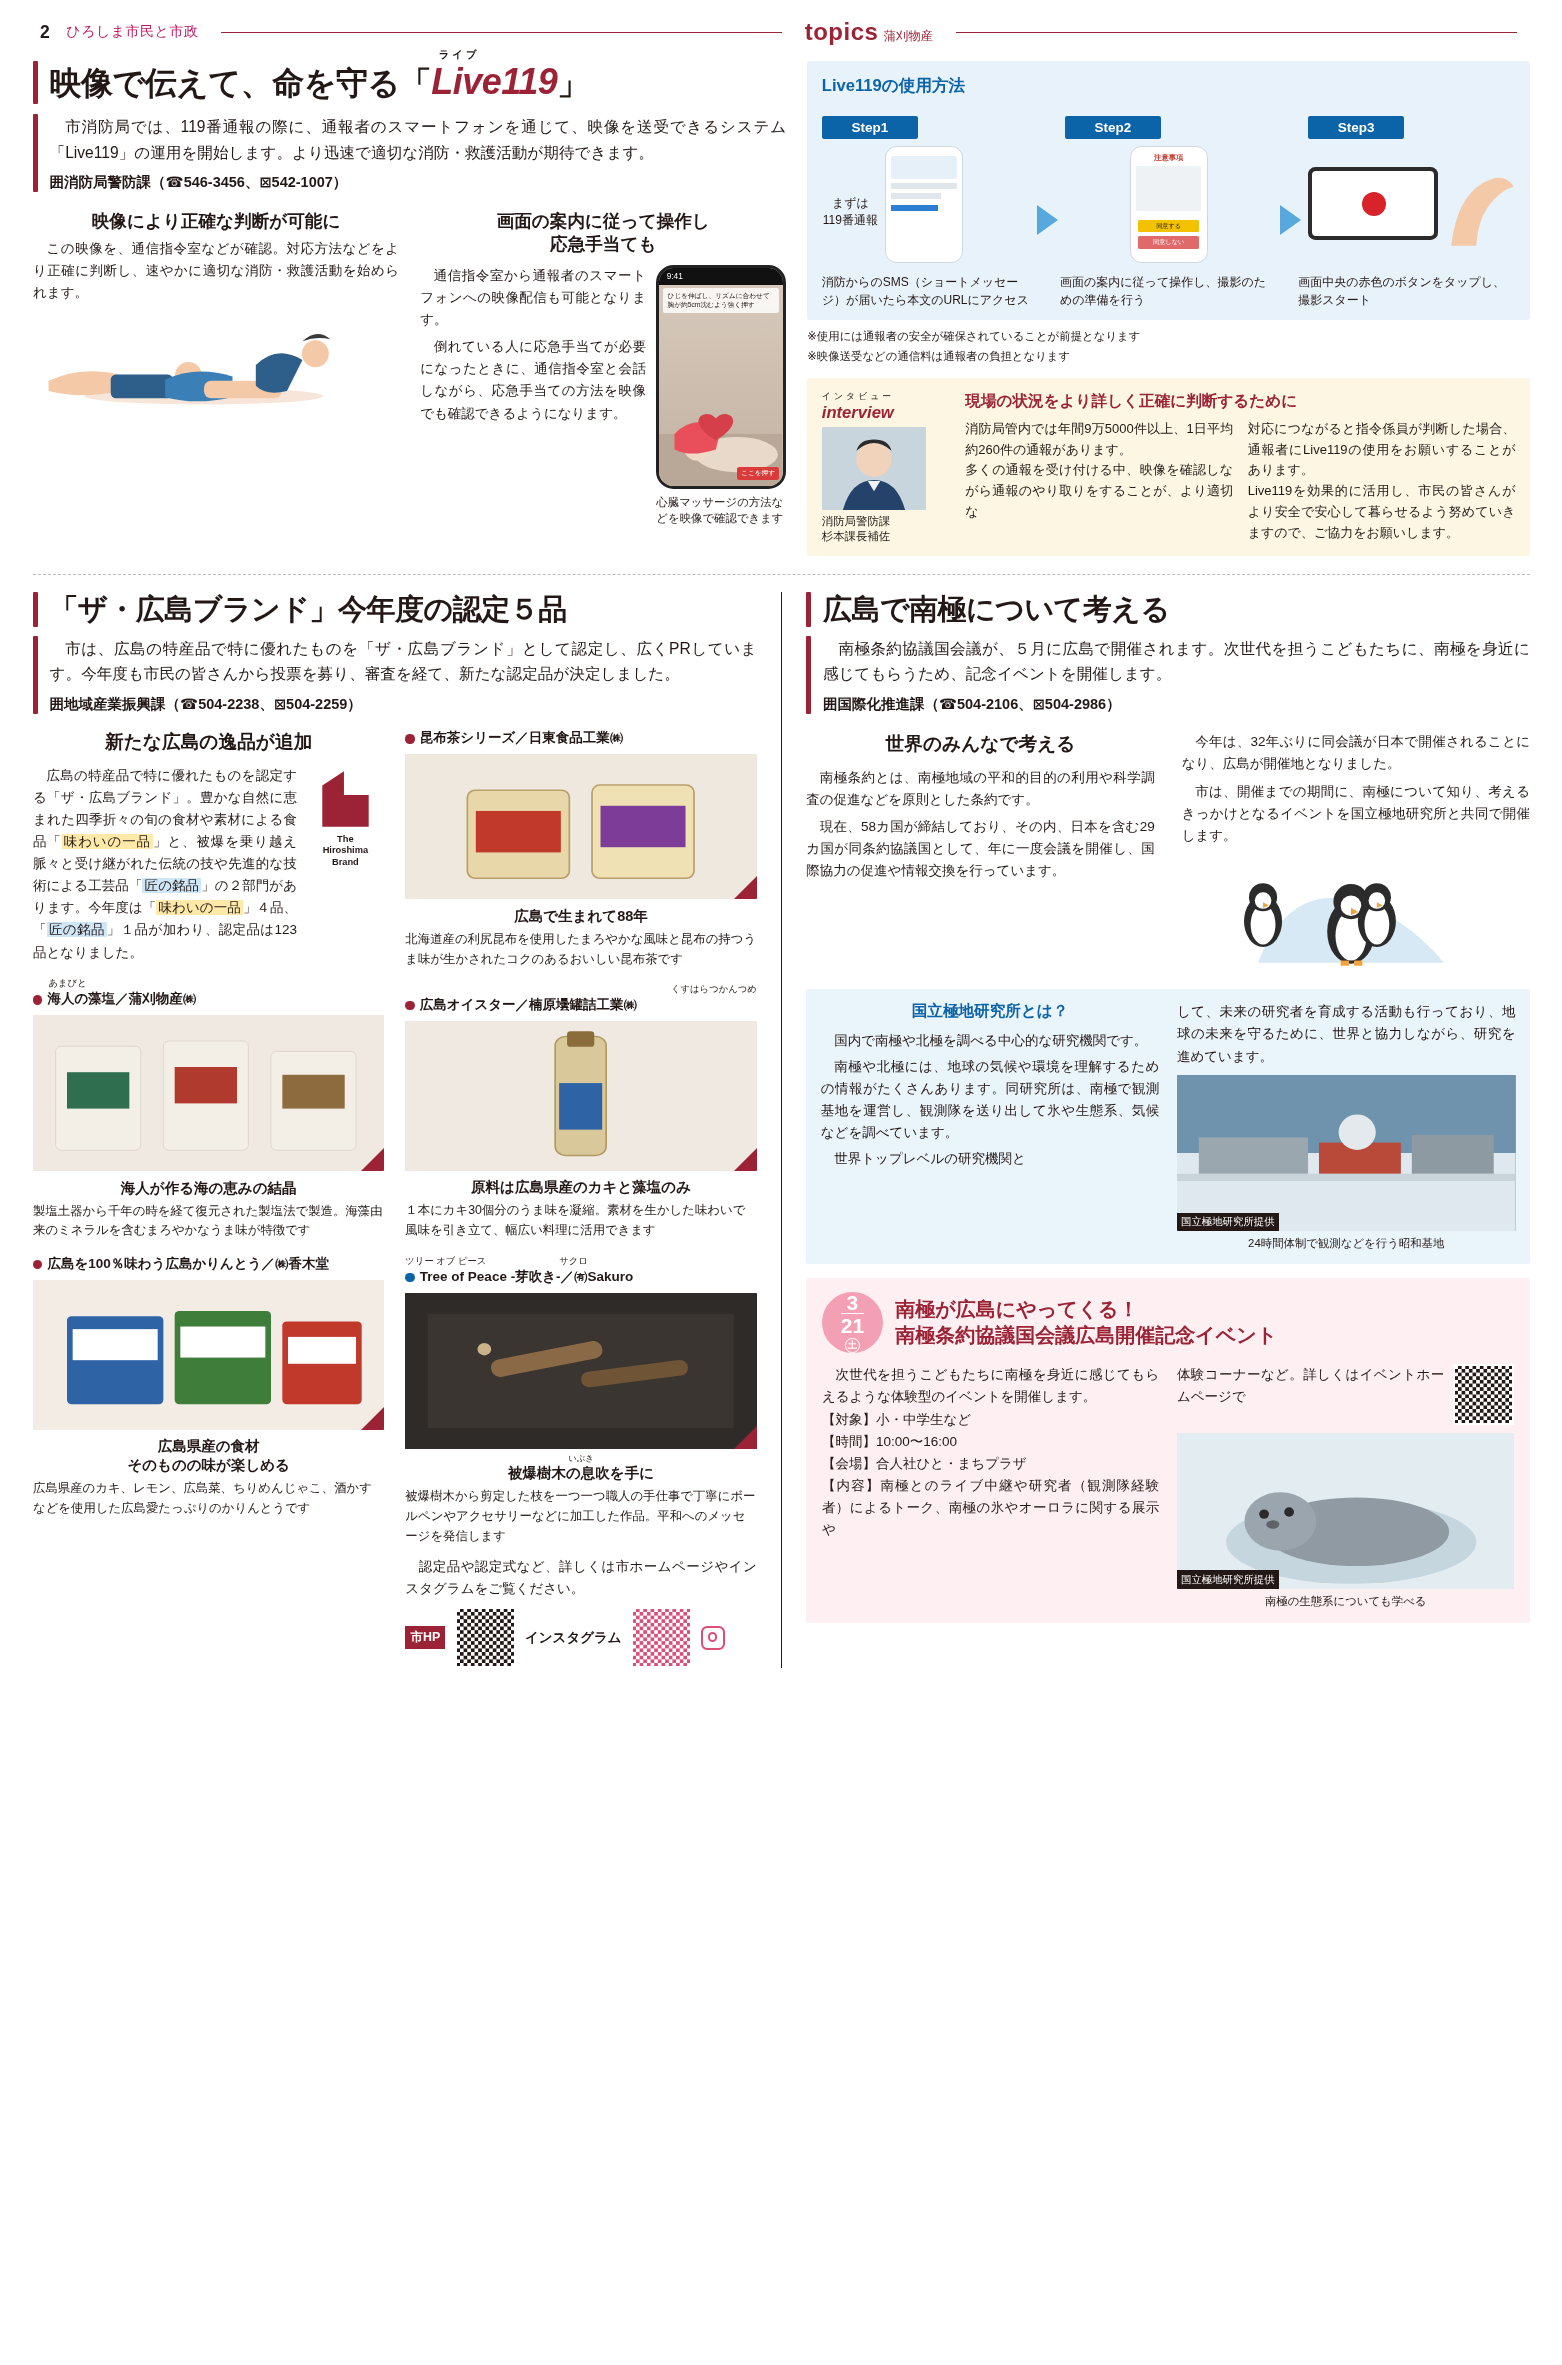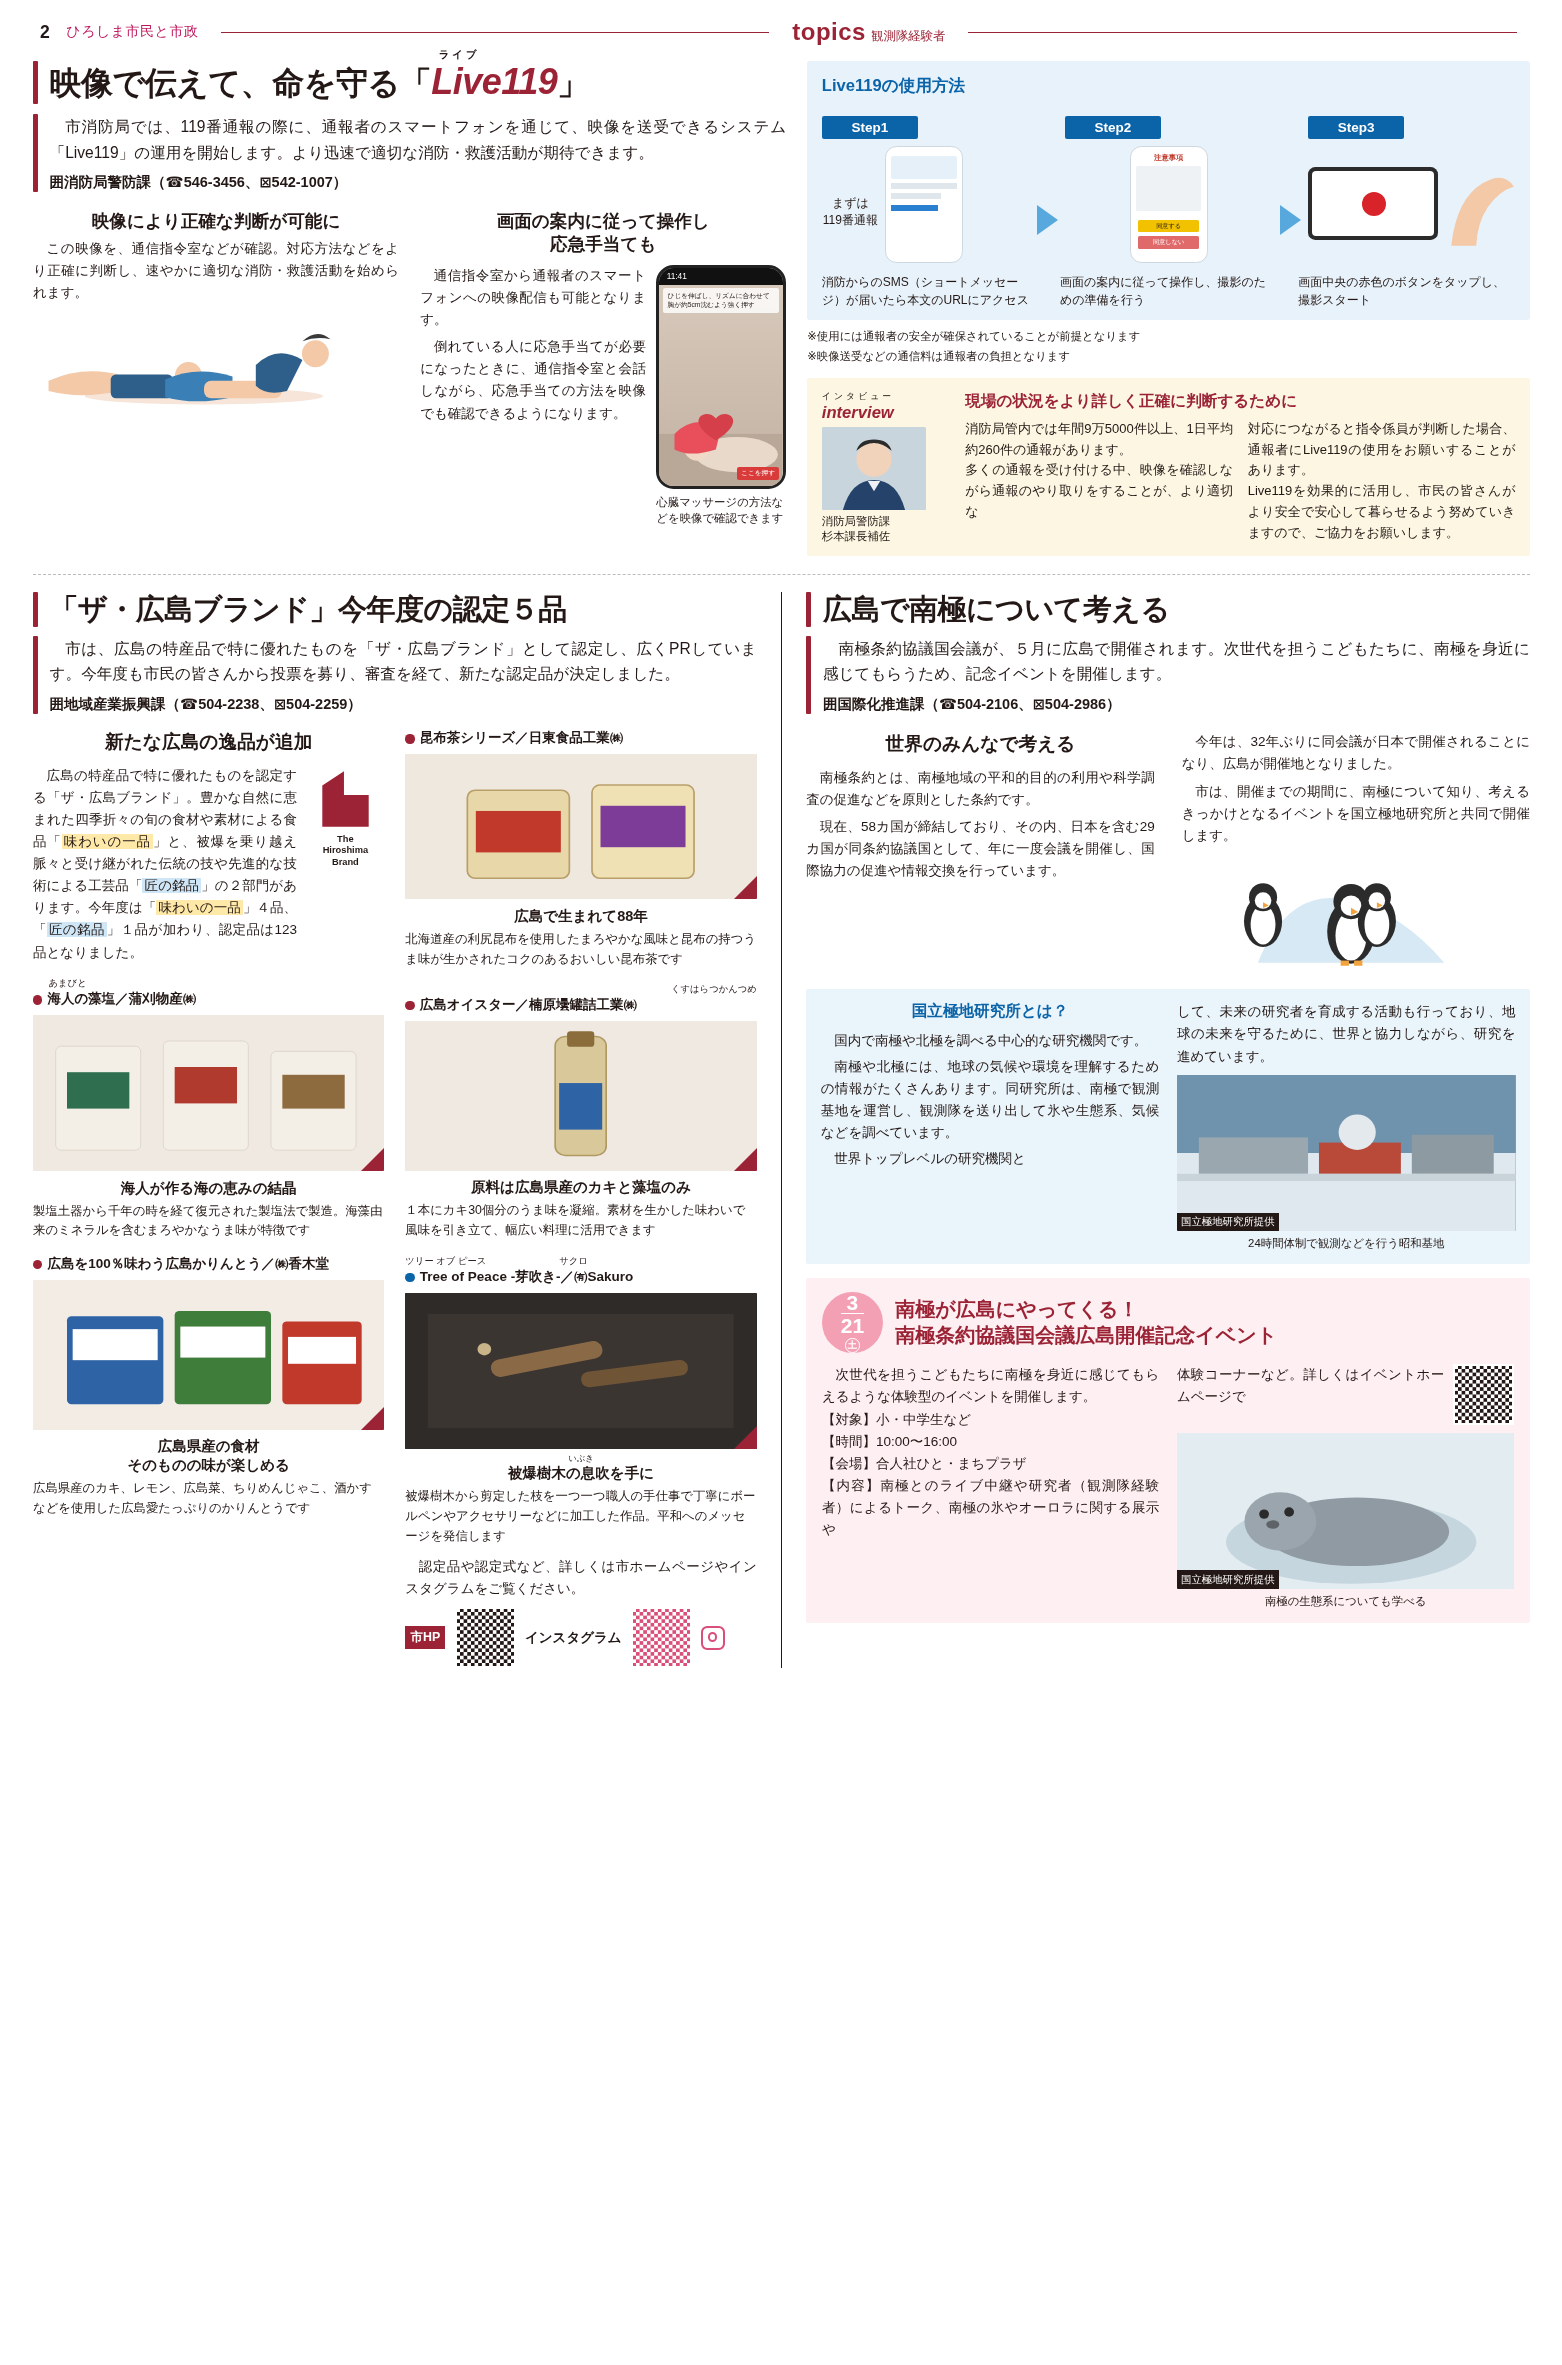--- a/index.html
+++ b/index.html
@@ -115,21 +115,21 @@
 <body>
 
 <div class="page">
 
   <div class="pg-header">
     <div class="pg-num">2</div>
     <div class="pg-sub">ひろしま市民と市政</div>
     <div class="hdr-rule"></div>
     <div class="topics-badge">
       <span class="en">topics</span>
-      <span class="ja">観測隊経験者</span>
+      <span class="ja">蒲刈物産</span>
     </div>
     <div class="hdr-rule"></div>
   </div>
 
   <div class="top-wrap">
 
     <div class="top-left">
       <div class="hl-block">
         <div class="accent-bar"></div>
         <div class="hl-text">
@@ -176,21 +176,21 @@
           <div class="sub-head">応急手当ても</div>
           <div style="display:flex;gap:10.4px;margin-top:9.3px;">
             <div style="flex:1;">
               <div class="body-text" style="text-indent:13.5px;">通信指令室から通報者のスマートフォンへの映像配信も可能となります。</div>
               <div class="body-text" style="margin-top:5.2px;text-indent:13.5px;">倒れている人に応急手当てが必要になったときに、通信指令室と会話しながら、応急手当ての方法を映像でも確認できるようになります。</div>
             </div>
 
             <div style="width:130px;flex:none;">
               <div style="width:130px;height:224px;border:3.1px solid #222;border-radius:17.6px;overflow:hidden;position:relative;background:#ddd;">
                 <div style="position:absolute;top:0;left:0;right:0;height:17.6px;background:#111;color:#fff;font-size:8.3px;display:flex;align-items:center;padding:0 7.3px;">
-                  <span>11:41</span>
+                  <span>9:41</span>
                 </div>
                 <div style="position:absolute;top:17.6px;left:0;right:0;bottom:0;background:linear-gradient(#d7c9bb,#c2b2a3);">
                   <div style="position:absolute;top:3.1px;left:4.1px;right:4.1px;background:rgba(255,255,255,.82);font-size:6.7px;line-height:1.35;padding:3.1px 4.1px;border-radius:2.1px;">ひじを伸ばし、リズムに合わせて胸が約5cm沈むよう強く押す</div>
                   <svg width="123" height="130" viewBox="0 0 238 250" style="position:absolute;bottom:0;left:0;">
                     <rect x="0" y="150" width="238" height="100" fill="#b9a898"></rect>
                     <ellipse cx="150" cy="190" rx="80" ry="34" fill="#e8d9cb"></ellipse>
                     <circle cx="74" cy="176" r="26" fill="#f0d9c6"></circle>
                     <path d="M30 150 q40 -40 90 -10 l-10 40 q-50 16 -80 0z" fill="#e84f5a"></path>
                     <path d="M110 120 c-14 -18 -44 -6 -30 16 c10 16 30 26 30 26 s20 -10 30 -26 c14 -22 -16 -34 -30 -16z" fill="#d53f49"></path>
                   </svg>

